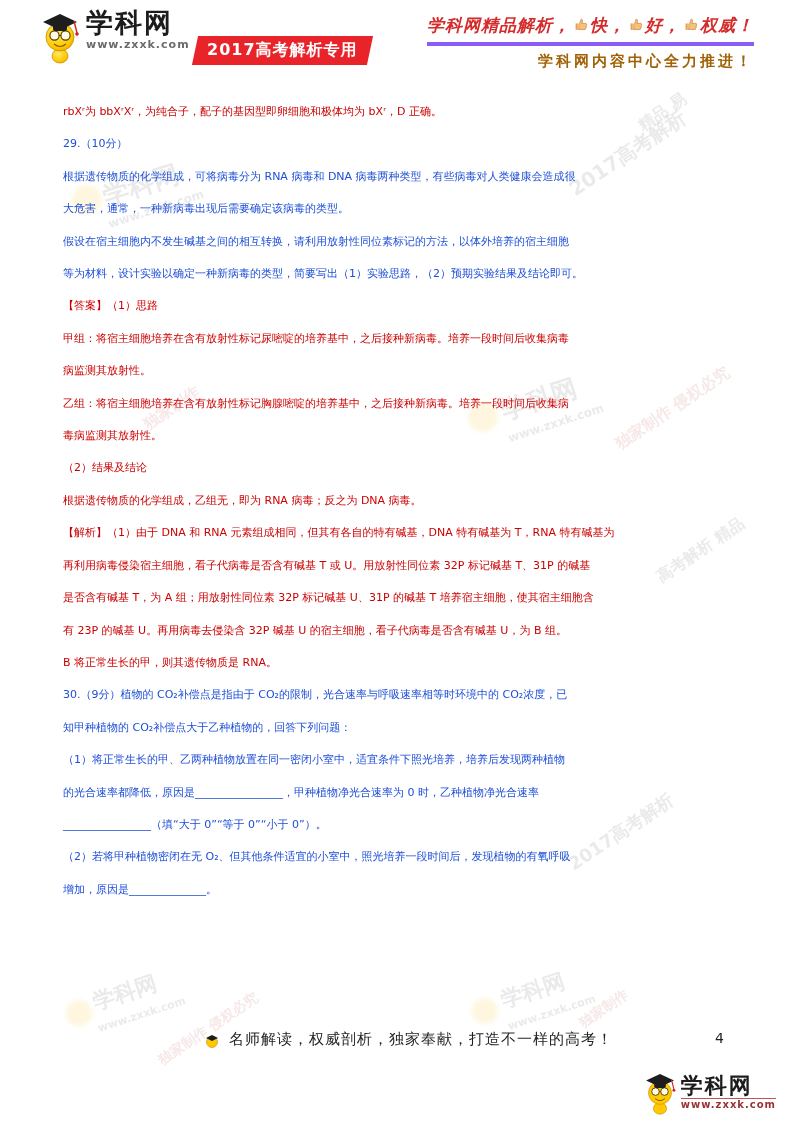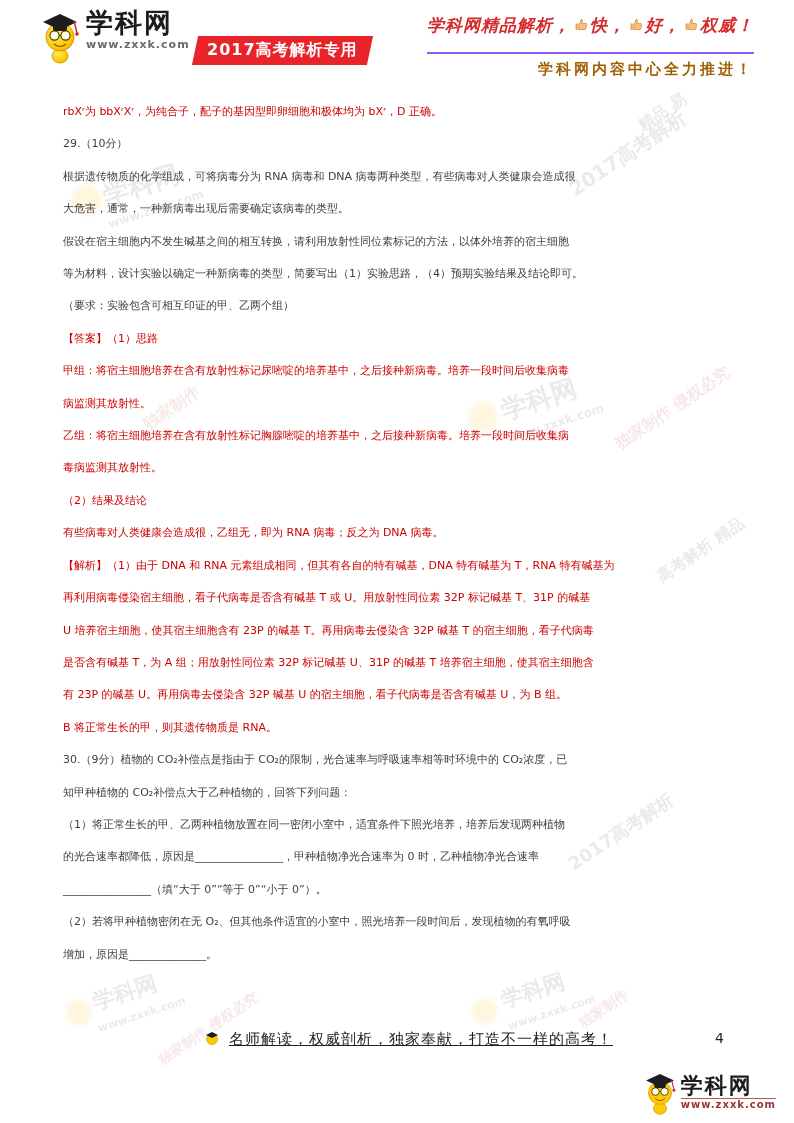--- a/index.html
+++ b/index.html
@@ -20,34 +20,34 @@
   .logo-url{font-size:11px;color:#6b6b6b;font-weight:bold;letter-spacing:1px;}
   .banner{
     position:absolute;left:155px;top:28px;background:#e8232a;color:#ffffff;
     font-size:16px;font-weight:bold;padding:4px 12px;transform:skewX(-12deg);
     letter-spacing:1px;
   }
   .banner span{display:inline-block;transform:skewX(12deg);}
   .slogans{position:absolute;right:0;top:6px;text-align:right;}
   .callig{
     display:inline-block;color:#d42b2b;font-weight:bold;font-size:17px;font-style:italic;
-    letter-spacing:1px;border-bottom:2px solid #8b5cf6;padding-bottom:15px;
+    letter-spacing:1px;border-bottom:4px solid #8b5cf6;padding-bottom:5px;
   }
   .callig .thumb{margin:0 1px -1px 3px;}
   .subslogan{margin-top:6px;color:#a16207;font-size:15px;font-weight:bold;letter-spacing:3px;}
   
   .doc-body{position:absolute;left:63px;top:96px;width:680px;z-index:1;}
   .line{margin:0;font-size:11px;line-height:32.4px;white-space:nowrap;color:#1f1f1f;}
   .line.red{color:#cc0000;}
-  .line.black{color:#404040;}
+  .line.black{color:#1d4ed8;}
   
   .footer-line{position:absolute;left:0;right:0;top:1030px;z-index:2;}
   .footer-slogan{
-    position:absolute;left:205px;top:0;display:flex;align-items:flex-start;
-    font-size:15px;color:#1f1f1f;letter-spacing:1px;text-decoration:underline;
+    position:absolute;left:205px;top:0;display:flex;align-items:flex-end;
+    font-size:15px;color:#1f1f1f;letter-spacing:1px;
   }
   .footer-slogan .mini-mascot{margin-right:10px;}
   .page-num{position:absolute;right:70px;top:0;font-size:14px;color:#1f1f1f;}
   .corner-logo{position:absolute;right:18px;bottom:8px;display:flex;align-items:center;z-index:2;}
   .corner-txt{margin-left:4px;display:flex;flex-direction:column;}
   .corner-name{font-size:22px;font-weight:bold;color:#1c1c1c;letter-spacing:2px;line-height:24px;}
   .corner-url{font-size:10px;color:#993333;font-weight:bold;letter-spacing:1px;border-top:1px solid #b55;}
 </style>
 </head>
 <body>
@@ -123,32 +123,30 @@
     </div>
   </div>
 
   <div class="doc-body">
 
   <p class="line red"><span>rbXʳ为 bbXʳXʳ，为纯合子，配子的基因型即卵细胞和极体均为 bXʳ，D 正确。</span></p>
       <p class="line black"><span>29.（10分）</span></p>
       <p class="line black"><span>根据遗传物质的化学组成，可将病毒分为 RNA 病毒和 DNA 病毒两种类型，有些病毒对人类健康会造成很</span></p>
       <p class="line black"><span>大危害，通常，一种新病毒出现后需要确定该病毒的类型。</span></p>
       <p class="line black"><span>假设在宿主细胞内不发生碱基之间的相互转换，请利用放射性同位素标记的方法，以体外培养的宿主细胞</span></p>
-      <p class="line black"><span>等为材料，设计实验以确定一种新病毒的类型，简要写出（1）实验思路，（4）预期实验结果及结论即可。</span></p>
-      <p class="line black"><span>（要求：实验包含可相互印证的甲、乙两个组）</span></p>
+      <p class="line black"><span>等为材料，设计实验以确定一种新病毒的类型，简要写出（1）实验思路，（2）预期实验结果及结论即可。</span></p>
       <p class="line red"><span>【答案】（1）思路</span></p>
       <p class="line red"><span>甲组：将宿主细胞培养在含有放射性标记尿嘧啶的培养基中，之后接种新病毒。培养一段时间后收集病毒</span></p>
       <p class="line red"><span>病监测其放射性。</span></p>
       <p class="line red"><span>乙组：将宿主细胞培养在含有放射性标记胸腺嘧啶的培养基中，之后接种新病毒。培养一段时间后收集病</span></p>
       <p class="line red"><span>毒病监测其放射性。</span></p>
       <p class="line red"><span>（2）结果及结论</span></p>
-      <p class="line red"><span>有些病毒对人类健康会造成很，乙组无，即为 RNA 病毒；反之为 DNA 病毒。</span></p>
+      <p class="line red"><span>根据遗传物质的化学组成，乙组无，即为 RNA 病毒；反之为 DNA 病毒。</span></p>
       <p class="line red"><span>【解析】（1）由于 DNA 和 RNA 元素组成相同，但其有各自的特有碱基，DNA 特有碱基为 T，RNA 特有碱基为</span></p>
       <p class="line red"><span>再利用病毒侵染宿主细胞，看子代病毒是否含有碱基 T 或 U。用放射性同位素 32P 标记碱基 T、31P 的碱基</span></p>
-      <p class="line red"><span>U 培养宿主细胞，使其宿主细胞含有 23P 的碱基 T。再用病毒去侵染含 32P 碱基 T 的宿主细胞，看子代病毒</span></p>
       <p class="line red"><span>是否含有碱基 T，为 A 组；用放射性同位素 32P 标记碱基 U、31P 的碱基 T 培养宿主细胞，使其宿主细胞含</span></p>
       <p class="line red"><span>有 23P 的碱基 U。再用病毒去侵染含 32P 碱基 U 的宿主细胞，看子代病毒是否含有碱基 U，为 B 组。</span></p>
       <p class="line red"><span>B 将正常生长的甲，则其遗传物质是 RNA。</span></p>
       <p class="line black"><span>30.（9分）植物的 CO₂补偿点是指由于 CO₂的限制，光合速率与呼吸速率相等时环境中的 CO₂浓度，已</span></p>
       <p class="line black"><span>知甲种植物的 CO₂补偿点大于乙种植物的，回答下列问题：</span></p>
       <p class="line black"><span>（1）将正常生长的甲、乙两种植物放置在同一密闭小室中，适宜条件下照光培养，培养后发现两种植物</span></p>
       <p class="line black"><span>的光合速率都降低，原因是________________，甲种植物净光合速率为 0 时，乙种植物净光合速率</span></p>
       <p class="line black"><span>________________（填“大于 0”“等于 0”“小于 0”）。</span></p>
       <p class="line black"><span>（2）若将甲种植物密闭在无 O₂、但其他条件适宜的小室中，照光培养一段时间后，发现植物的有氧呼吸</span></p>
       <p class="line black"><span>增加，原因是______________。</span></p>

